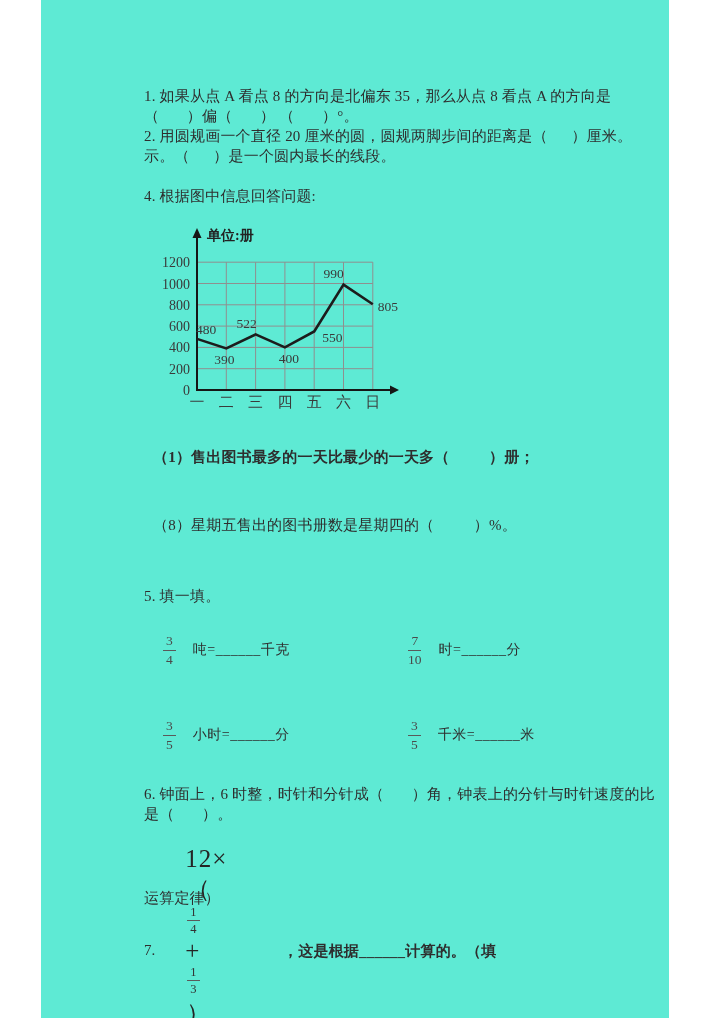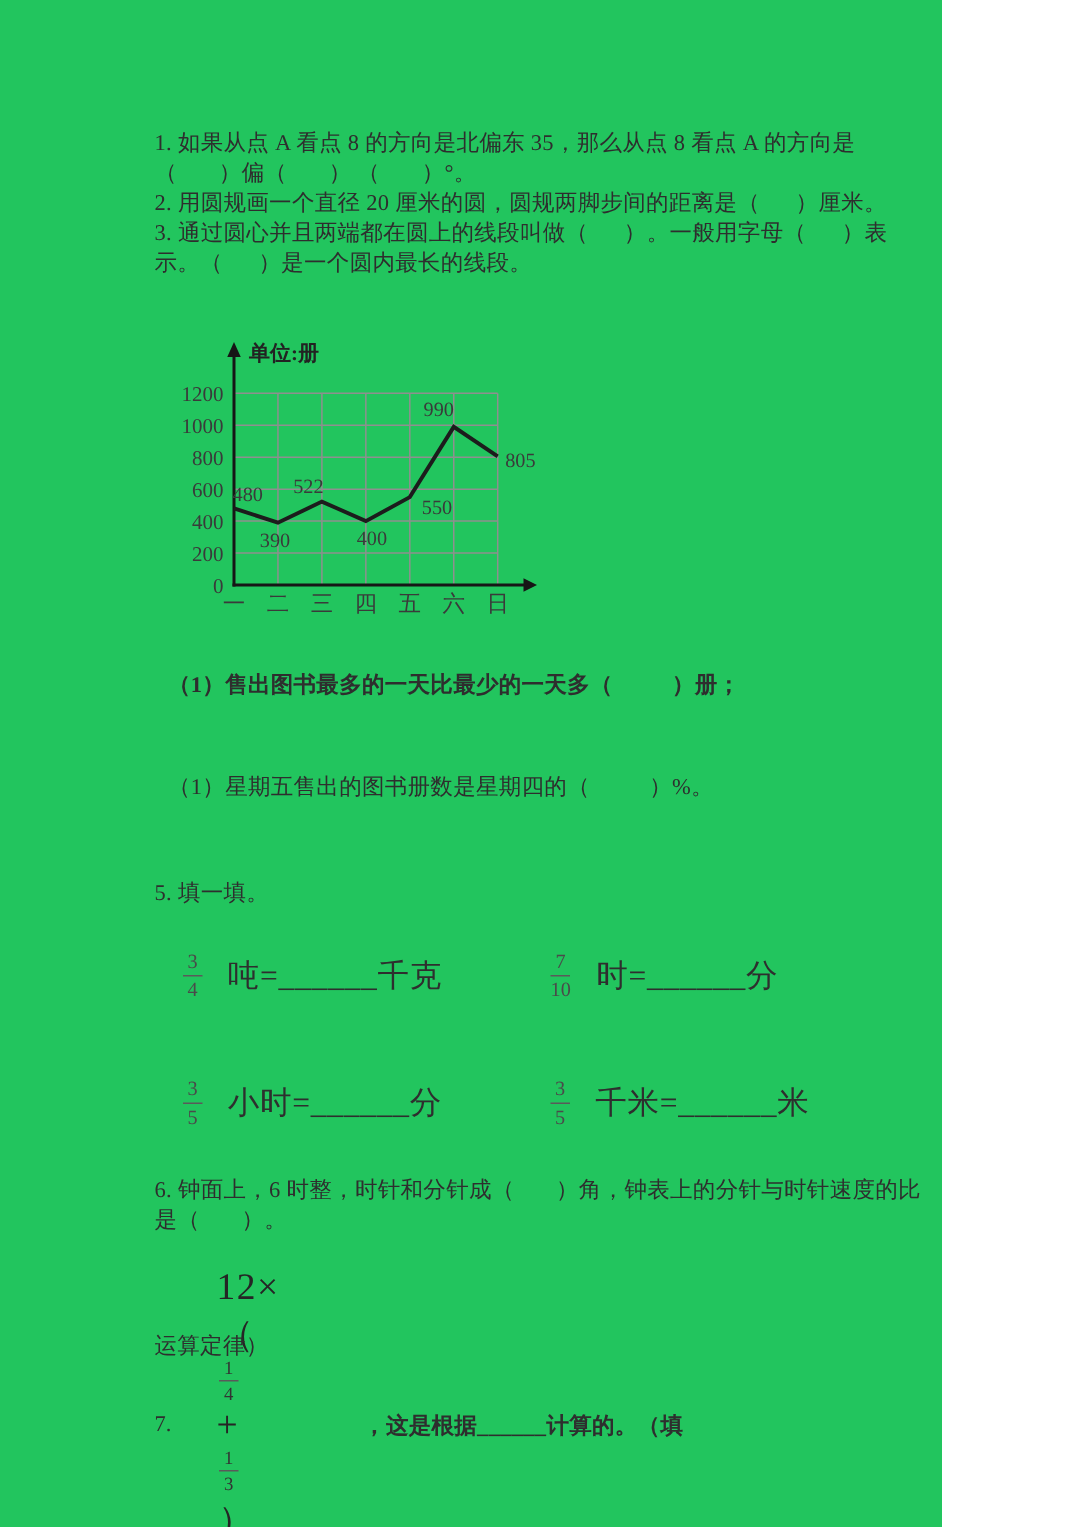--- a/index.html
+++ b/index.html
@@ -2,35 +2,35 @@
 <html><head>
 <meta charset="utf-8">
 <style>
   * { margin:0; padding:0; box-sizing:border-box; }
   html,body { width:720px; height:1018px; }
   body {
     background:#ffffff;
     font-family:"Liberation Serif","DejaVu Serif",serif;
     color:#2e2e2e;
   }
-  .page { position:relative; width:628px; height:1018px; background:#22c55e; overflow:hidden; }
+  .page { position:relative; width:628px; height:1018px; background:#5eead4; overflow:hidden;margin-left:41px; }
   .abs { position:absolute; }
   .textline { font-size:15px; line-height:20px; white-space:pre-wrap; letter-spacing:0.2px; }
 
   
   .chart-wrap svg { display:block; font-family:"Liberation Serif","DejaVu Serif",serif; }
 
   
   .fill-item { display:flex; align-items:center; }
   .frac { display:inline-flex; flex-direction:column; align-items:center;
           font-size:13.5px; line-height:1.15; color:#4a4a4a; }
   .frac .num { border-bottom:1.3px solid #5a5a5a; padding:0 3px 1px; }
   .frac .den { padding-top:1px; }
   .fill-item .frac { margin-right:17px; }
-  .fill-text { font-size:21px; white-space:pre-wrap; letter-spacing:0.5px; }
+  .fill-text { font-size:14px; white-space:pre-wrap; letter-spacing:0.5px; }
 
   
   .q7 { display:flex; align-items:center; }
   .q7-num { font-size:15px; margin-right:30px; }
   .q7-big { display:inline-flex; align-items:flex-start; font-size:25px; color:#252525; letter-spacing:1px;flex-direction:column; }
   .q7-big .paren { font-size:24px; margin:0 1px; }
   .q7-big .frac { font-size:12.5px; color:#333; margin:0 2px; letter-spacing:0; }
   .q7-tail { font-size:15px; margin-left:12px; white-space:pre-wrap;font-weight:bold; }
 </style>
 </head>
@@ -41,24 +41,26 @@
   <section class="abs" style="left:103px; top:86px;">
     <div class="textline">1. 如果从点 A 看点 8 的方向是北偏东 35，那么从点 8 看点 A 的方向是</div>
     <div class="textline">（       ）偏（       ） （       ）°。</div>
   </section>
 
   <section class="abs" style="left:103px; top:126px;font-family:Liberation Serif, serif;">
     <div class="textline">2. 用圆规画一个直径 20 厘米的圆，圆规两脚步间的距离是（      ）厘米。</div>
   </section>
 
   <section class="abs" style="left:103px; top:146px;">
-    <div class="textline">3. 通过圆心并且两端都在圆上的线段叫做（      ）。一般用字母（      ）表</div>
     <div class="textline">示。（      ）是一个圆内最长的线段。</div>
   </section>
 
+  <section class="abs" style="left:103px; top:186px;">
+    <div class="textline">4. 根据图中信息回答问题:</div>
+  </section>
 
   <div class="abs chart-wrap" style="left:120px; top:224px;">
     <svg id="chart-svg" width="262" height="200" viewBox="0 0 262 200">
         <line x1="36" y1="144.7" x2="211.8" y2="144.7" stroke="#8f8f8f" stroke-width="1"></line>
         <line x1="36" y1="123.4" x2="211.8" y2="123.4" stroke="#8f8f8f" stroke-width="1"></line>
         <line x1="36" y1="102.1" x2="211.8" y2="102.1" stroke="#8f8f8f" stroke-width="1"></line>
         <line x1="36" y1="80.8" x2="211.8" y2="80.8" stroke="#8f8f8f" stroke-width="1"></line>
         <line x1="36" y1="59.5" x2="211.8" y2="59.5" stroke="#8f8f8f" stroke-width="1"></line>
         <line x1="36" y1="38.2" x2="211.8" y2="38.2" stroke="#8f8f8f" stroke-width="1"></line>
         <line x1="65.3" y1="38.2" x2="65.3" y2="166" stroke="#8f8f8f" stroke-width="1"></line>
@@ -95,21 +97,21 @@
         <text x="211.8" y="183" text-anchor="middle" font-size="15" fill="#3a3a3a">日</text>
         <text x="46" y="16" text-anchor="start" font-size="14" fill="#222" font-weight="600">单位:册</text>
       </svg>
   </div>
 
   <section class="abs" style="left:112px; top:447px;font-weight:bold;">
     <div class="textline">（1）售出图书最多的一天比最少的一天多（          ）册；</div>
   </section>
 
   <section class="abs" style="left:112px; top:515px;">
-    <div class="textline">（1）星期五售出的图书册数是星期四的（          ）%。</div>
+    <div class="textline">（8）星期五售出的图书册数是星期四的（          ）%。</div>
   </section>
 
   <section class="abs" style="left:103px; top:586px;">
     <div class="textline">5. 填一填。</div>
   </section>
 
   <div class="abs fill-item" style="left:122px; top:633px;">
     <span class="frac">
       <span class="num">3</span>
       <span class="den">4</span>

